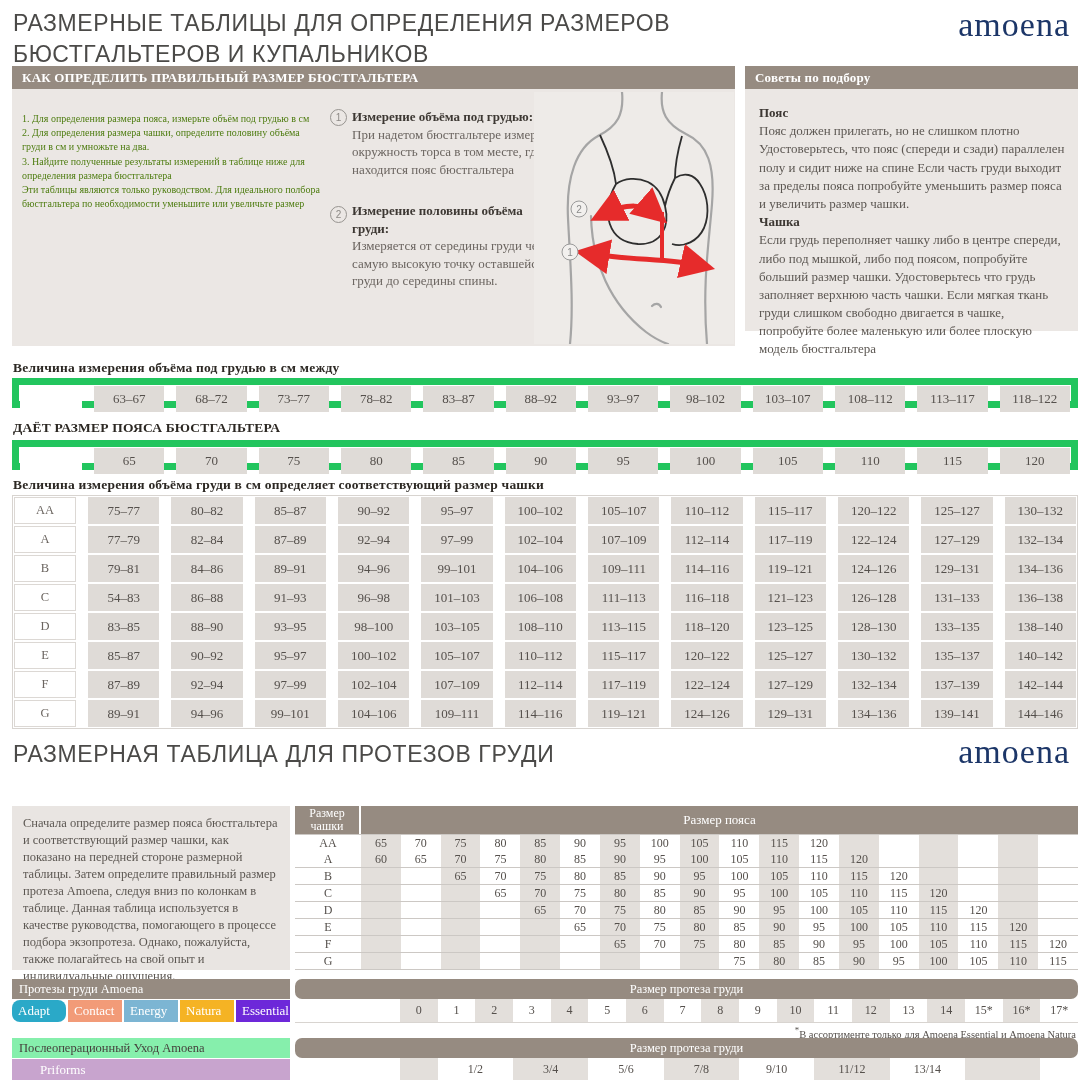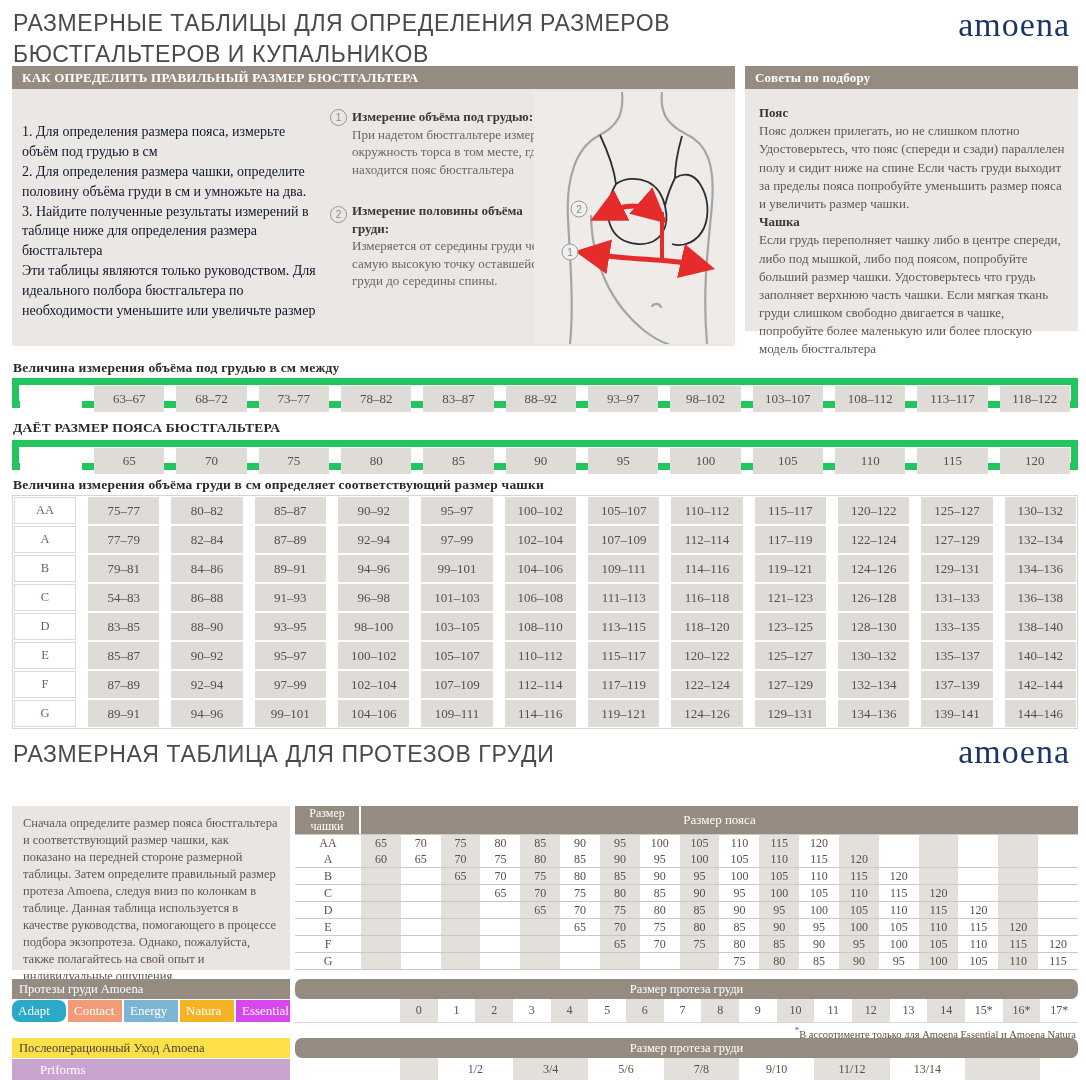--- a/index.html
+++ b/index.html
@@ -24,22 +24,22 @@
     position:absolute;height:23px;background:#968b81;color:#ffffff;
     font-size:13px;font-weight:bold;line-height:23px;padding-left:10px;
     box-sizing:border-box;letter-spacing:.2px;
   }
   .howto-bar{left:12px;top:66px;width:723px;}
   .tips-bar{left:745px;top:66px;width:333px;}
   .panel{position:absolute;background:#ebe7e4;}
   .howto-panel{left:12px;top:89px;width:723px;height:257px;}
   .tips-panel{left:745px;top:89px;width:333px;height:242px;}
   .steps{
-    position:absolute;left:22px;top:122px;width:302px;
-    font-size:14px;line-height:1.42;color:#0f172a;
+    position:absolute;left:22px;top:112px;width:302px;
+    font-size:10px;line-height:1.42;color:#4d7c0f;
   }
   .measure{position:absolute;width:204px;font-size:13px;line-height:1.35;color:#6b6560;}
   .measure1{left:352px;top:108px;}
   .measure2{left:352px;top:202px;}
   .measure .m-title{font-weight:bold;color:#3d3833;}
   .num-circle{
     position:absolute;width:15px;height:15px;border:1px solid #979490;border-radius:50%;
     color:#8d8a86;font-size:10px;line-height:15px;text-align:center;background:transparent;
     font-family:"Liberation Sans",sans-serif;
   }
@@ -110,21 +110,21 @@
   .prow:first-child{border-top:1px solid #ccc8c4;}
   .plabel{background:#ffffff;font-size:12px;line-height:16px;text-align:center;color:#55504c;}
   .pcell{background:#ffffff;font-size:12px;line-height:16px;text-align:center;color:#55504c;}
   .pcell.stripe{background:#e3dfdb;}
   
   .mini-bar{
     position:absolute;left:12px;width:278px;height:20px;box-sizing:border-box;
     font-size:12.5px;line-height:20px;padding-left:7px;
   }
   .products-bar{top:979px;background:#968b81;color:#ffffff;}
-  .postop-bar{top:1038px;background:#fde047;color:#45403c;}
+  .postop-bar{top:1038px;background:#86efac;color:#45403c;}
   .chips{
     position:absolute;left:12px;top:1000px;width:278px;height:22px;
     display:flex;column-gap:2px;
   }
   .chip{
     flex:1;color:#ffffff;font-size:13px;line-height:22px;padding-left:6px;
     box-sizing:border-box;overflow:hidden;
   }
   .priforms-chip{
     position:absolute;left:12px;top:1059px;width:278px;height:22px;
@@ -566,21 +566,21 @@
       </div>
     </div>
 </div>
 
 <div class="mini-bar products-bar">Протезы груди Amoena</div>
 <div class="chips" id="chips">
     <div class="chip" style="background: rgb(42, 169, 200); border-radius: 8px;">Adapt</div>
     <div class="chip" style="background: rgb(242, 155, 120);">Contact</div>
     <div class="chip" style="background: rgb(124, 181, 211);">Energy</div>
     <div class="chip" style="background: rgb(245, 179, 36);">Natura</div>
-    <div class="chip" style="background: #d946ef;">Essential</div>
+    <div class="chip" style="background: #6d28d9;">Essential</div>
   </div>
 
 <div class="sizes-header sizes-header1">Размер протеза груди</div>
 <div class="sizes-row" id="sizes-row">
     <div class="szcell"></div>
     <div class="szcell stripe">0</div>
     <div class="szcell">1</div>
     <div class="szcell stripe">2</div>
     <div class="szcell">3</div>
     <div class="szcell stripe">4</div>

